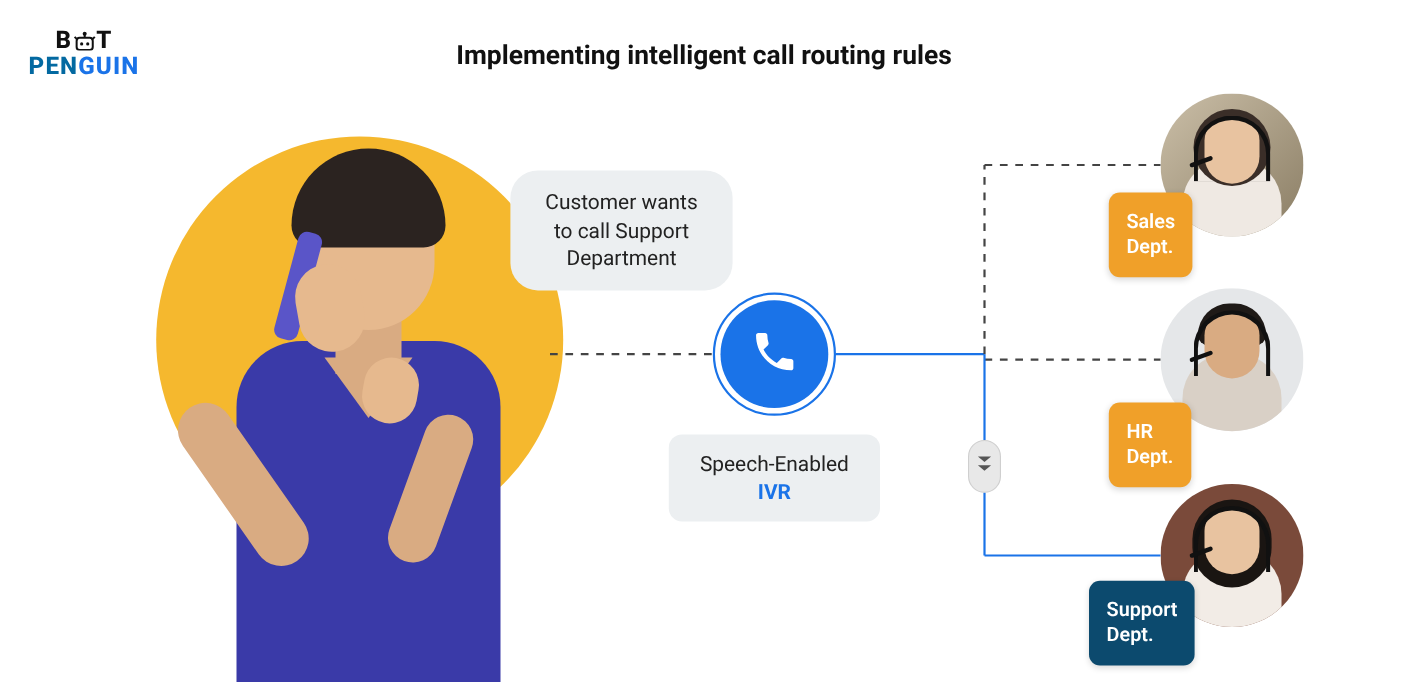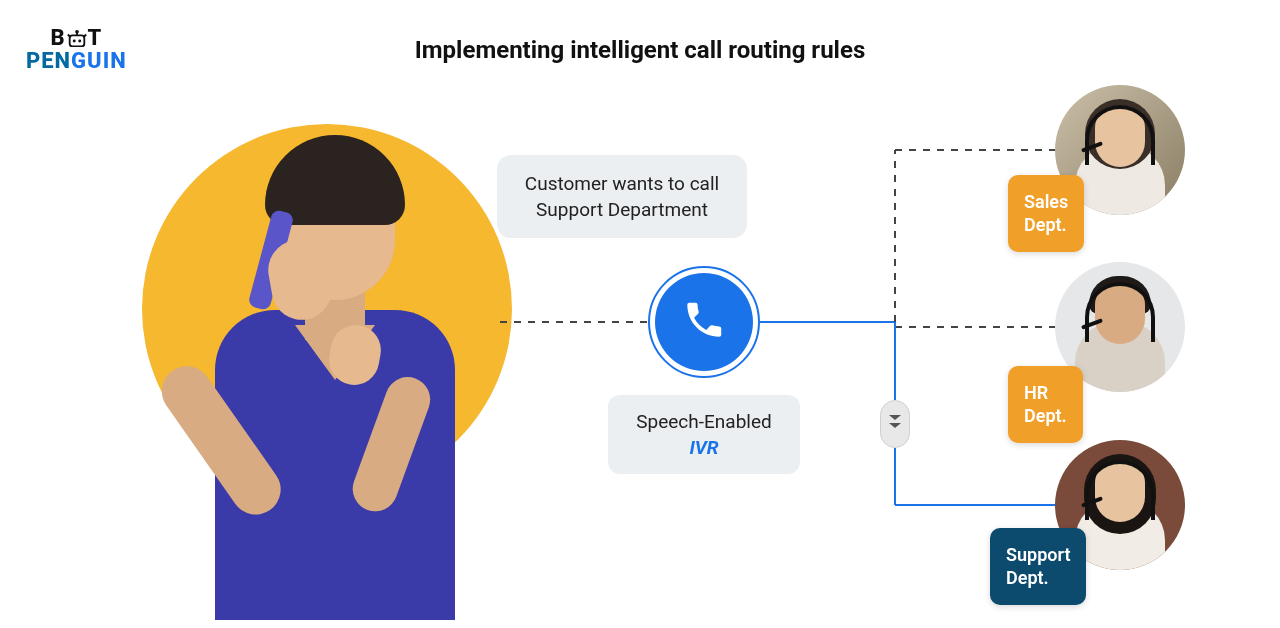--- a/index.html
+++ b/index.html
@@ -25,28 +25,28 @@
   .person-customer .neck { position:absolute; top:150px; left:130px; width:60px; height:50px; background:#d9ab82; }
   .person-customer .vneck { position:absolute; top:185px; left:120px; width:0; height:0; border-left:40px solid transparent; border-right:40px solid transparent; border-top:55px solid #d9ab82; }
   .person-customer .arm { position:absolute; top:200px; left:70px; width:50px; height:170px; background:#d9ab82; border-radius:25px; transform:rotate(-35deg); transform-origin:bottom center;}
   .person-customer .hand { position:absolute; top:100px; left:95px; width:60px; height:80px; background:#e6b98e; border-radius:30px; transform:rotate(-10deg);}
   .person-customer .arm2 { position:absolute; top:230px; left:170px; width:45px; height:140px; background:#d9ab82; border-radius:25px; transform:rotate(20deg); transform-origin:bottom center;}
   .person-customer .hand2 { position:absolute; top:185px; left:155px; width:50px; height:60px; background:#e6b98e; border-radius:25px; transform:rotate(10deg);}
   .person-customer .phone { position:absolute; top:70px; left:85px; width:22px; height:100px; background:#5a55c8; border-radius:8px; transform:rotate(15deg);}
 
   
   .bubble { position: absolute; background: #eceff1; border-radius: 14px; padding: 16px 22px; font-size: 19px; color: #222; text-align: center; line-height: 1.35; }
-  .bubble-customer { left: 497px; top: 155px; width: 250px; }
+  .bubble-customer { left: 464px; top: 155px; width: 202px; border-radius: 25px; }
 
   
   .ivr-ring { position:absolute; left:648px; top:266px; width:112px; height:112px; border-radius:50%; border:2px solid #1a73e8; }
   .ivr-circle { position:absolute; left:655px; top:273px; width:98px; height:98px; border-radius:50%; background:#1a73e8; display:flex; align-items:center; justify-content:center; }
   .ivr-circle svg { width:44px; height:44px; fill:#fff; }
   .ivr-label { position:absolute; left:608px; top:395px; width:192px; background:#eceff1; border-radius:12px; padding:14px 10px; text-align:center; font-size:19px; color:#222; line-height:1.35;}
-  .ivr-label .ivr-strong { color:#1a73e8; font-weight:700; display:block;font-style:italic; }
+  .ivr-label .ivr-strong { color:#1a73e8; font-weight:700; display:block; }
 
   
   .agent { position:absolute; width:130px; height:130px; border-radius:50%; overflow:hidden; }
   .agent .bg { position:absolute; inset:0; }
   .agent .body { position:absolute; bottom:-10px; left:20px; width:90px; height:80px; border-radius:40px 40px 0 0; }
   .agent .head2 { position:absolute; top:22px; left:40px; width:50px; height:60px; background:#e8c3a0; border-radius:25px 25px 30px 30px;}
   .agent .hair2 { position:absolute; top:14px; left:34px; width:62px; height:38px; background:#3a2e28; border-radius:30px 30px 10px 10px;}
   .agent .headset { position:absolute; top:20px; left:30px; width:70px; height:60px; border:4px solid #111; border-bottom:none; border-radius:35px 35px 0 0; }
   .agent .mic { position:absolute; top:60px; left:26px; width:22px; height:4px; background:#111; border-radius:2px; transform:rotate(-20deg);}
   .agent1 { left:1055px; top:85px; } .agent1 .bg{background:linear-gradient(135deg,#cbbfa8,#8a7d64);} .agent1 .body{background:#efe9e3;} .agent1 .hair2{width:70px;left:30px;height:70px;border-radius:35px;}

